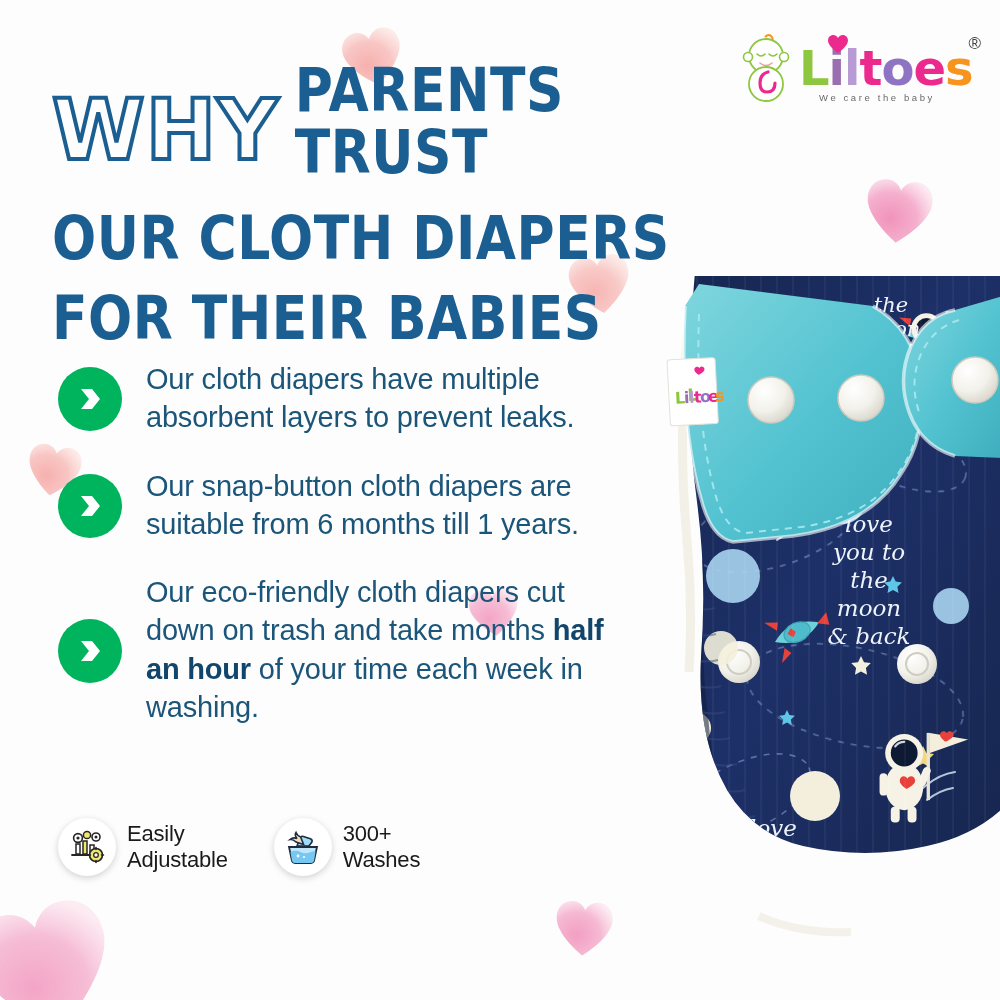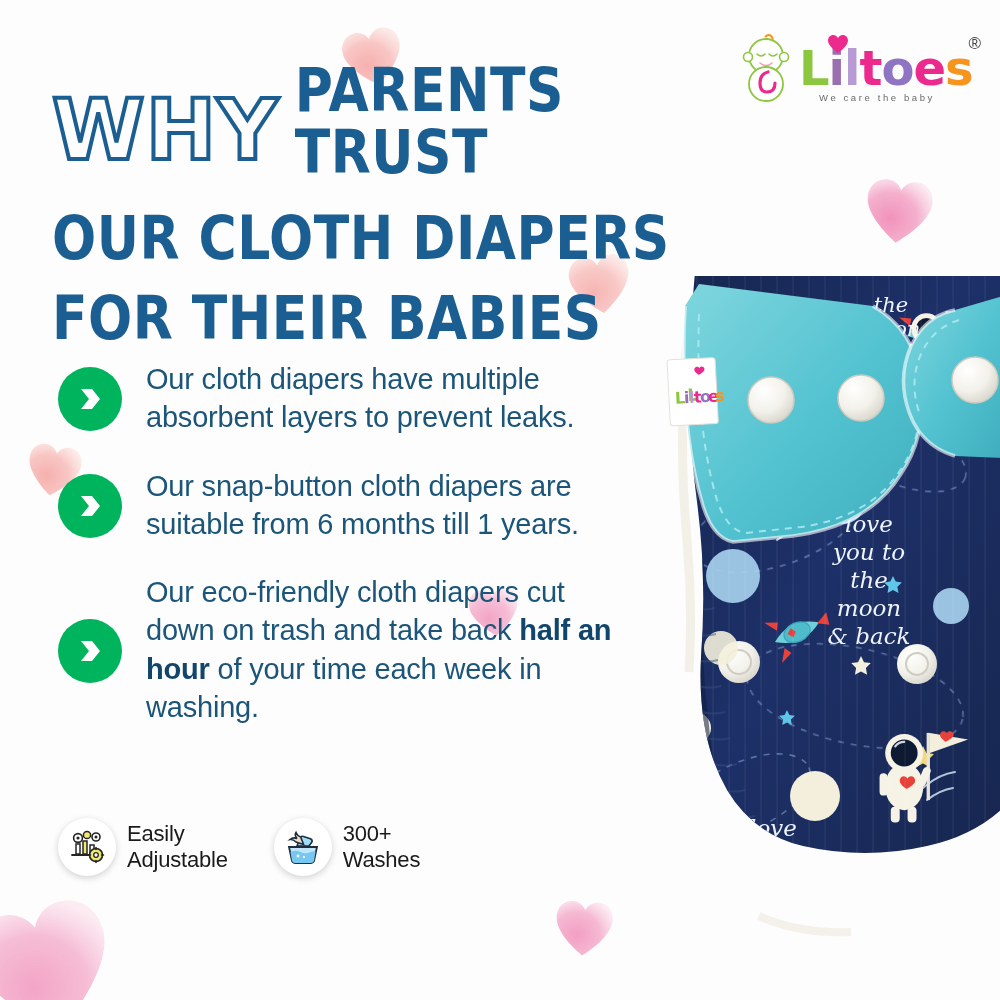--- a/index.html
+++ b/index.html
@@ -218,21 +218,21 @@
           </svg>
         </div>
         <div class="bullet-text"><span>Our snap-button cloth diapers are suitable from 6 months till 1 years.</span></div>
       </div>
       <div class="bullet">
         <div class="bullet-icon">
           <svg width="30" height="30" viewBox="0 0 30 30" aria-hidden="true">
             <path d="M6 5 L17 5 L25 15 L17 25 L6 25 L14 15 Z" fill="#ffffff"></path>
           </svg>
         </div>
-        <div class="bullet-text"><span>Our eco-friendly cloth diapers cut down on trash and take back </span><b>half an hour</b><span> of your time each week in washing.</span></div>
+        <div class="bullet-text"><span>Our eco-friendly cloth diapers cut down on trash and take months </span><b>half an hour</b><span> of your time each week in washing.</span></div>
       </div>
     </div>
 
   <div id="badges">
       <div class="badge">
         <div class="badge-circle">
           <svg width="40" height="40" viewBox="0 0 40 40">
             <circle cx="11" cy="11" r="4.4" fill="#fff" stroke="#262626" stroke-width="1.6"></circle>
             <circle cx="11" cy="11" r="1.6" fill="#262626"></circle>
             <circle cx="20" cy="8" r="3.6" fill="#f2e96b" stroke="#262626" stroke-width="1.5"></circle>

